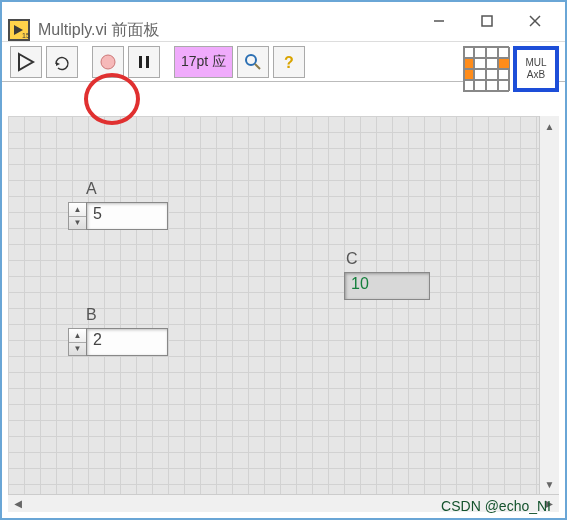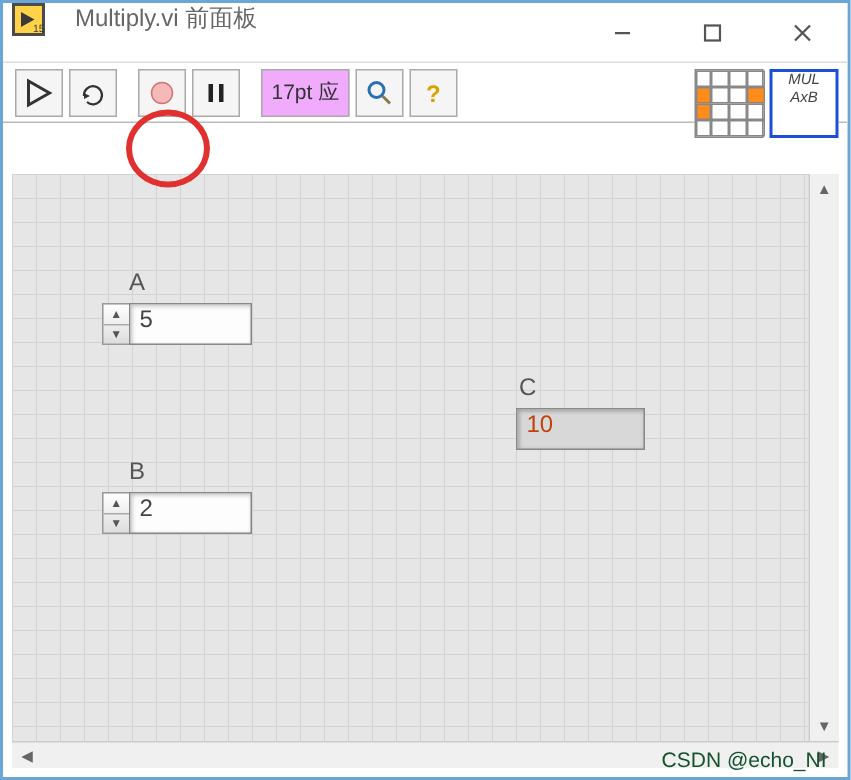--- a/index.html
+++ b/index.html
@@ -14,25 +14,24 @@
     width: 567px;
     height: 520px;
     border: 2px solid #6aa6d6;
     position: relative;
     overflow: hidden;
   }
   
   .titlebar {
     height: 40px;
     display: flex;
-    align-items: flex-start;
+    align-items: flex-end;
     padding: 0 6px 0 6px;
     background: #fff;
     border-bottom: 1px solid #ddd;
-    gap: 12px;
   }
   .titlebar .appicon {
     width: 22px; height: 22px;
     display: inline-block;
     margin-right: 8px;
   }
   .titlebar .title {
     flex: 0 0 auto;
     font-size: 16px;
     color: #666;
@@ -73,30 +72,29 @@
     border: 1px solid #888;
     display: grid;
     grid-template-columns: 10px 12px 12px 12px;
     grid-template-rows: repeat(4, 1fr);
     background: #fff;
   }
   .cp-cell { border: 1px solid #888; }
   .cp-orange { background: #ff8c1a; }
   .vi-icon-box {
     width: 46px; height: 46px;
-    border: 2px solid #1d4ed8;
+    border: 4px solid #1d4ed8;
     background: #fff;
     display: flex;
     flex-direction: column;
     align-items: center;
-    justify-content: flex-start;
+    justify-content: center;
     font-size: 10px;
     line-height: 12px;
     color: #444;
-    font-style: italic;
   }
 
   
   .toolbar {
     height: 40px;
     display: flex;
     align-items: center;
     gap: 4px;
     padding: 2px 8px;
     background: #fff;
@@ -209,21 +207,21 @@
     color: #444;
   }
   .indicator {
     position: absolute;
     width: 86px; height: 28px;
     border: 1px solid #888;
     background: #d8d8d8;
     box-shadow: inset 1px 1px 3px rgba(0,0,0,0.3);
     padding: 2px 6px;
     font-size: 16px;
-    color: #c2410c;
+    color: #15803d;
   }
 
   .watermark {
     position: absolute;
     right: 14px; bottom: 4px;
     color: #14532d;
     font-size: 14px;
   }
 </style>
 </head>

